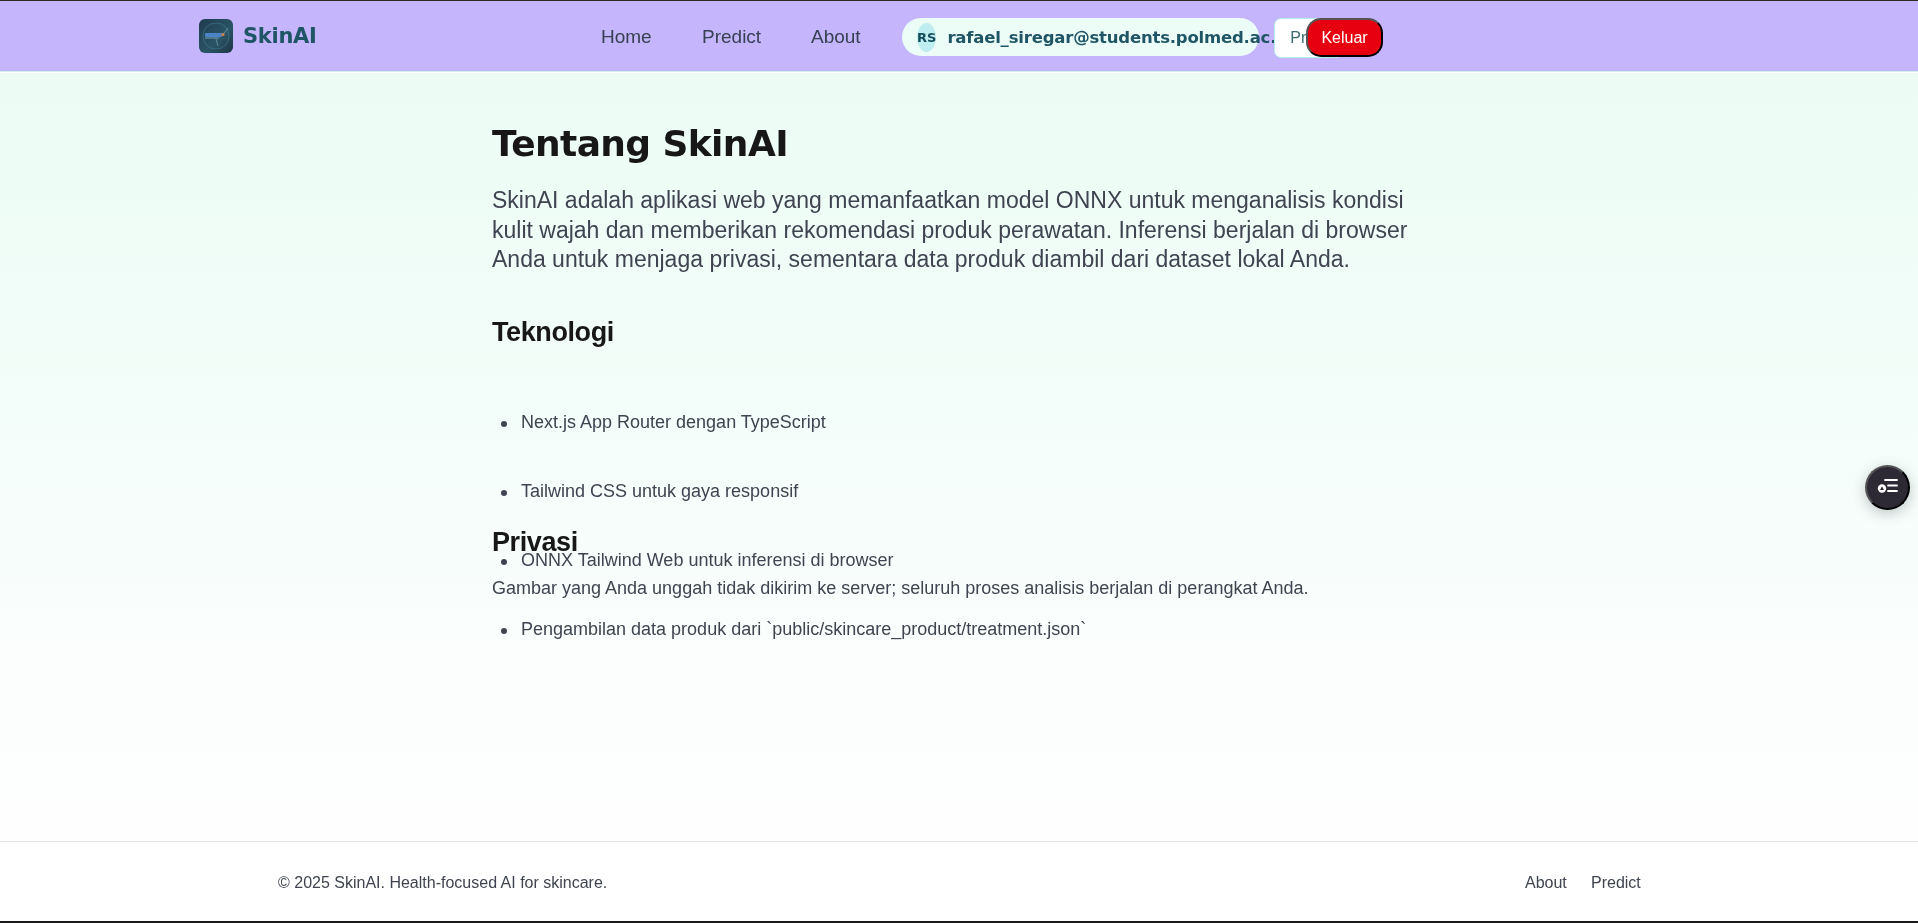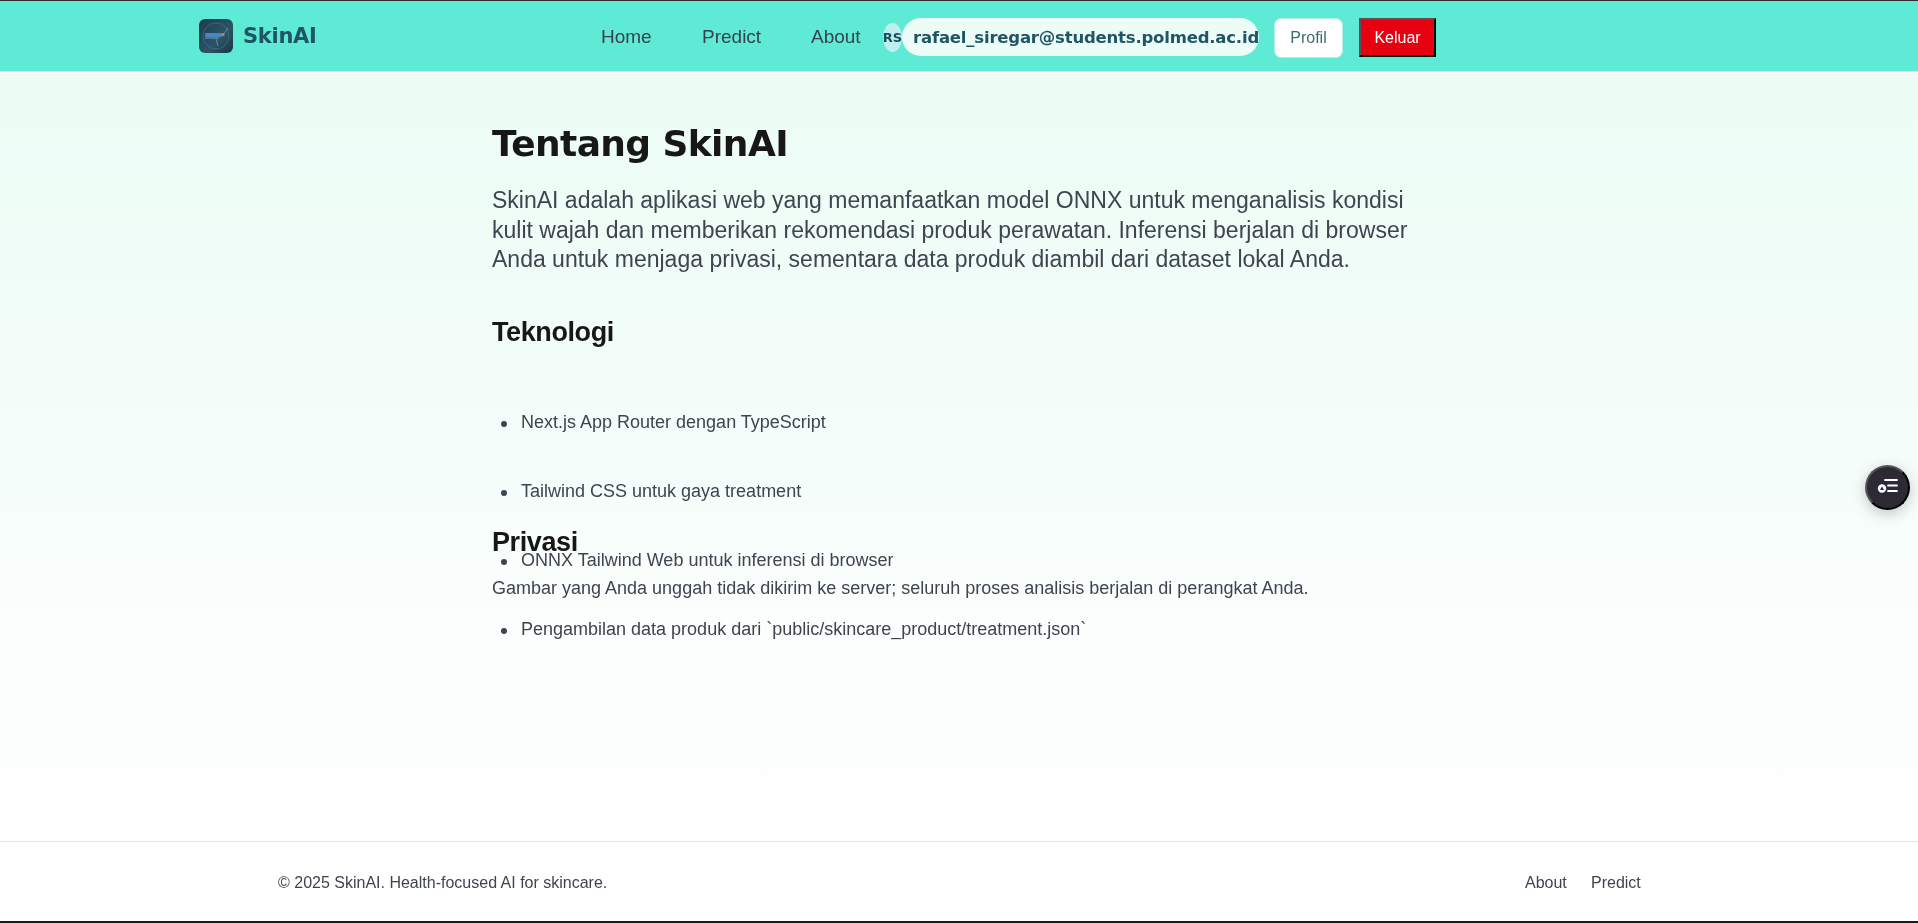--- a/index.html
+++ b/index.html
@@ -7,55 +7,55 @@
   body {
     font-family: "DejaVu Sans", "Liberation Sans", sans-serif;
     background: #ffffff;
     color: #334155;
     position: relative;
     border-top: 1px solid #2b2b2b;
     border-bottom: 2px solid #1a1a1a;
   }
   .header {
     position: absolute; left: 0; top: 0; width: 1918px; height: 71px;
-    background: #5eead4;
+    background: #c4b5fd;
     border-bottom: 1px solid #cdeff0;
   }
   .brand {
     position: absolute; left: 199px; top: 18px; display: flex; align-items: center;
     text-decoration: none;
   }
   .brand-logo {
     width: 34px; height: 34px; border-radius: 6px;
     background: linear-gradient(135deg, #1f3b4d 0%, #2a5566 60%, #1d3442 100%);
     position: relative; overflow: hidden;
   }
   .brand-logo svg { position: absolute; left: 0; top: 0; }
   .brand-name {
     margin-left: 10px; font-size: 21px; font-weight: bold; color: #1f5565;
     letter-spacing: -0.3px;
   }
   .user-chip {
     position: absolute; left: 902px; top: 17px; height: 38px; width: 357px;
-    background: #ecfdf7; border-radius: 19px; display: flex; align-items: center; padding-left: 15px; justify-content: flex-end;
+    background: #ecfdf7; border-radius: 19px; display: flex; align-items: center; padding-left: 15px;
   }
   .avatar {
     width: 29px; height: 29px; border-radius: 50%; background: #bfeef0;
     color: #164e5e; font-size: 13px; font-weight: bold; display: flex; align-items: center; justify-content: center;
   }
   .user-email { margin-left: 11px; font-size: 16.5px; font-weight: bold; color: #1f5565; letter-spacing: -0.2px; }
   .btn-profil {
     position: absolute; left: 1274px; top: 17px; width: 69px; height: 40px;
     border: 1px solid #b5ece6; border-radius: 7px; background: #fff;
     color: #3f6a72; font-size: 16px; display: flex; align-items: center; justify-content: center;
     font-family: "Liberation Sans", sans-serif;
   }
   .btn-keluar {
-    position: absolute; left: 1359px; top: 17px; width: 77px; height: 39px;
-    border-radius: 0; background: #e60010; color: #fff;
+    position: absolute; left: 1306px; top: 17px; width: 77px; height: 39px;
+    border-radius: 15px; background: #e60010; color: #fff;
     font-size: 16px; display: flex; align-items: center; justify-content: center;
     font-family: "Liberation Sans", sans-serif;
   }
   .main {
     position: absolute; left: 0; top: 72px; width: 1918px; height: 768px;
     background: linear-gradient(180deg, #ecfcf5 0%, #f3fdf9 45%, #fbfefd 75%, #fefefe 100%);
   }
   .content { position: absolute; left: 492px; top: 0; width: 920px; }
   .title {
     position: absolute; top: 50px; left: 0; font-size: 36px; font-weight: bold; color: #171717;
@@ -134,21 +134,21 @@
 </header>
 
 <main class="main">
   <section class="content">
     <h1 class="title">Tentang SkinAI</h1>
     <p class="intro">SkinAI adalah aplikasi web yang memanfaatkan model ONNX untuk menganalisis kondisi kulit wajah dan memberikan rekomendasi produk perawatan. Inferensi berjalan di browser Anda untuk menjaga privasi, sementara data produk diambil dari dataset lokal Anda.</p>
 
     <h2 class="h2" style="top:244px;">Teknologi</h2>
     <ul class="tech-list">
       <li>Next.js App Router dengan TypeScript</li>
-      <li>Tailwind CSS untuk gaya treatment</li>
+      <li>Tailwind CSS untuk gaya responsif</li>
       <li>ONNX Tailwind Web untuk inferensi di browser</li>
       <li>Pengambilan data produk dari `public/skincare_product/treatment.json`</li>
     </ul>
 
     <h2 class="h2" style="top:454px;">Privasi</h2>
     <p class="privacy-text">Gambar yang Anda unggah tidak dikirim ke server; seluruh proses analisis berjalan di perangkat Anda.</p>
   </section>
 </main>
 
 <button class="fab">

